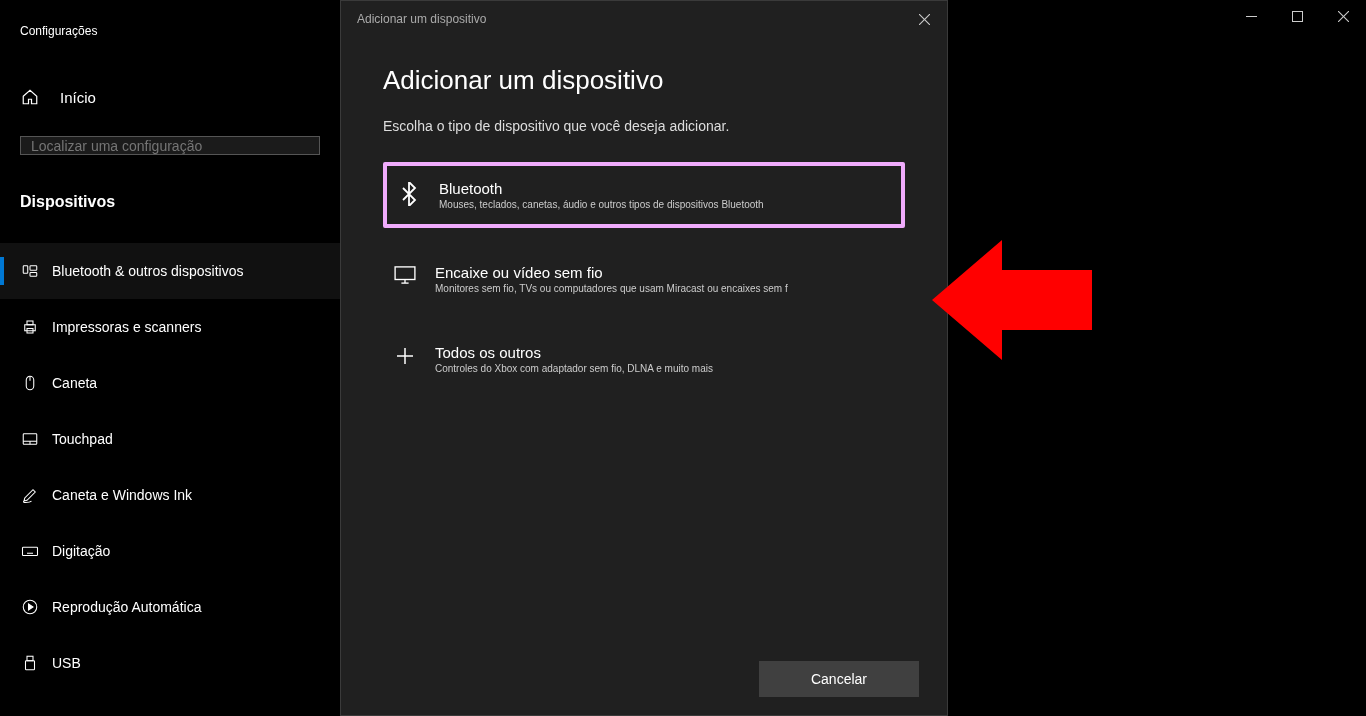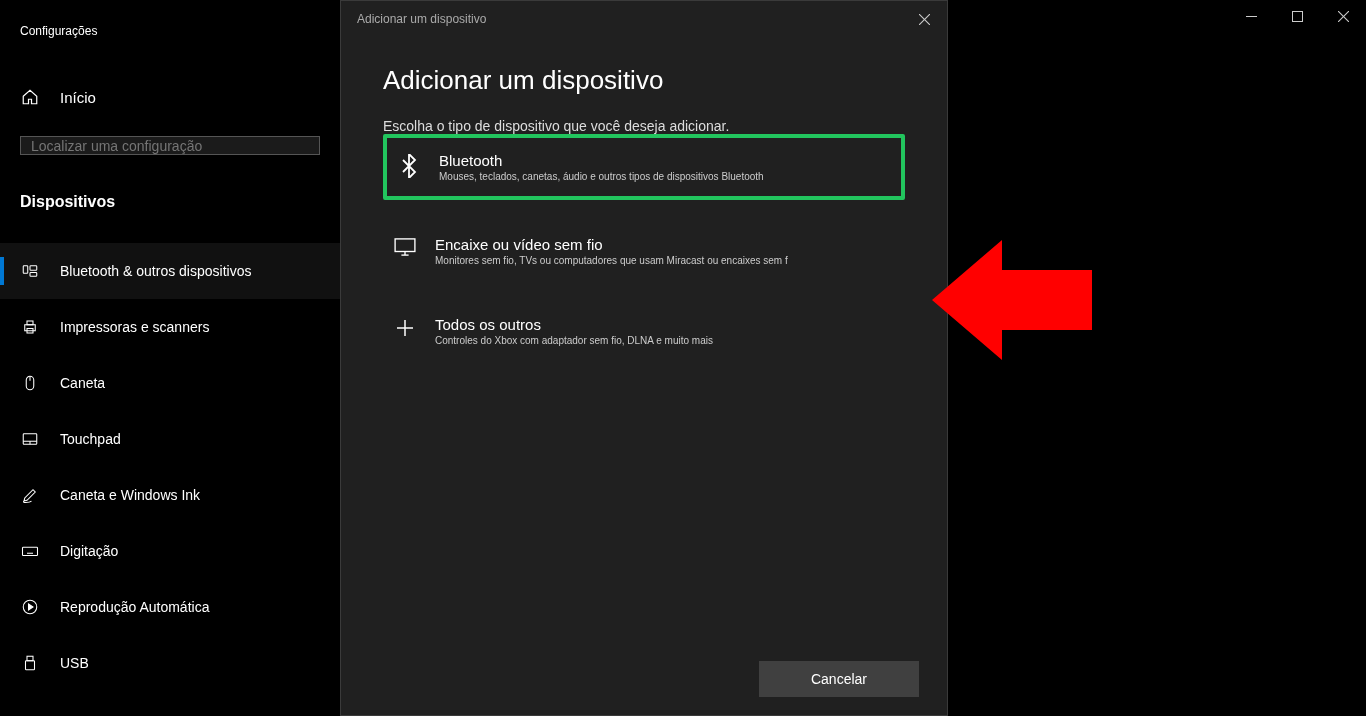--- a/index.html
+++ b/index.html
@@ -8,34 +8,34 @@
     
     .sidebar { position: absolute; left: 0; top: 0; width: 340px; height: 716px; background: #000; padding-top: 16px; }
     .sidebar-title { font-size: 12px; padding: 8px 20px 20px; color: #fff; }
     .home-row { display: flex; align-items: center; gap: 20px; padding: 10px 20px; margin-top: 20px; cursor: pointer; }
     .home-row .icon-box { width: 20px; display: flex; justify-content: center; }
     .home-label { font-size: 15px; }
     .search-box { margin: 20px 20px 20px 20px; height: 19px; border: 1px solid #555; background: #1b1b1b; display: flex; align-items: center; padding: 0 10px; }
     .search-box input { flex: 1; background: transparent; border: none; outline: none; color: #fff; font-size: 14px; }
     .category-title { font-size: 16px; font-weight: 600; padding: 18px 20px 12px; }
     .nav-list { margin-top: 20px; }
-    .nav-item { display: flex; align-items: center; gap: 20px; padding: 14px 20px; cursor: pointer; font-size: 14px; min-height: 56px; }
+    .nav-item { display: flex; align-items: center; gap: 12px; padding: 14px 20px; cursor: pointer; font-size: 14px; min-height: 56px; }
     .nav-item.active { background: #111; }
     .nav-item.active::before { content: ""; position: absolute; left: 0; width: 4px; height: 28px; background: #0078d4; }
     .nav-item .icon-box { width: 20px; display: flex; justify-content: center; flex-shrink: 0; }
 
     
     .dialog { position: absolute; left: 340px; top: 0; width: 608px; height: 716px; background: #202020; border: 1px solid #3a3a3a; }
     .dialog-titlebar { height: 36px; display: flex; align-items: center; padding: 0 16px; color: #aaa; font-size: 12px; position: relative; }
     .dialog-close { position: absolute; right: 0; top: 0; width: 46px; height: 36px; display: flex; align-items: center; justify-content: center; cursor: pointer; color: #ccc; }
     .dialog-body { padding: 28px 42px 0 42px; }
     .dialog-heading { font-size: 26px; font-weight: 400; margin-bottom: 22px; }
-    .dialog-subheading { font-size: 14px; color: #ddd; }
+    .dialog-subheading { font-size: 14px; color: #ddd; margin-bottom: 28px; }
     .option { display: flex; gap: 18px; padding: 14px 10px; cursor: pointer; position: relative; margin-bottom: 22px; }
-    .option.highlight { border: 4px solid #22c55e; border-radius: 2px; }
+    .option.highlight { border: 4px solid #f0abfc; border-radius: 2px; }
     .option-icon { width: 24px; display: flex; justify-content: center; align-items: flex-start; padding-top: 2px; color: #fff; }
     .option-title { font-size: 15px; color: #fff; }
     .option-desc { font-size: 10px; color: #ccc; margin-top: 2px; }
     .dialog-footer { position: absolute; bottom: 18px; right: 28px; }
     .btn-cancel { background: #404040; color: #fff; border: none; padding: 10px 52px; font-size: 14px; cursor: pointer; }
 
     
     .win-controls { position: absolute; top: 0; right: 0; height: 32px; display: flex; }
     .win-btn { width: 46px; display: flex; align-items: center; justify-content: center; color: #ccc; cursor: pointer; }
 

